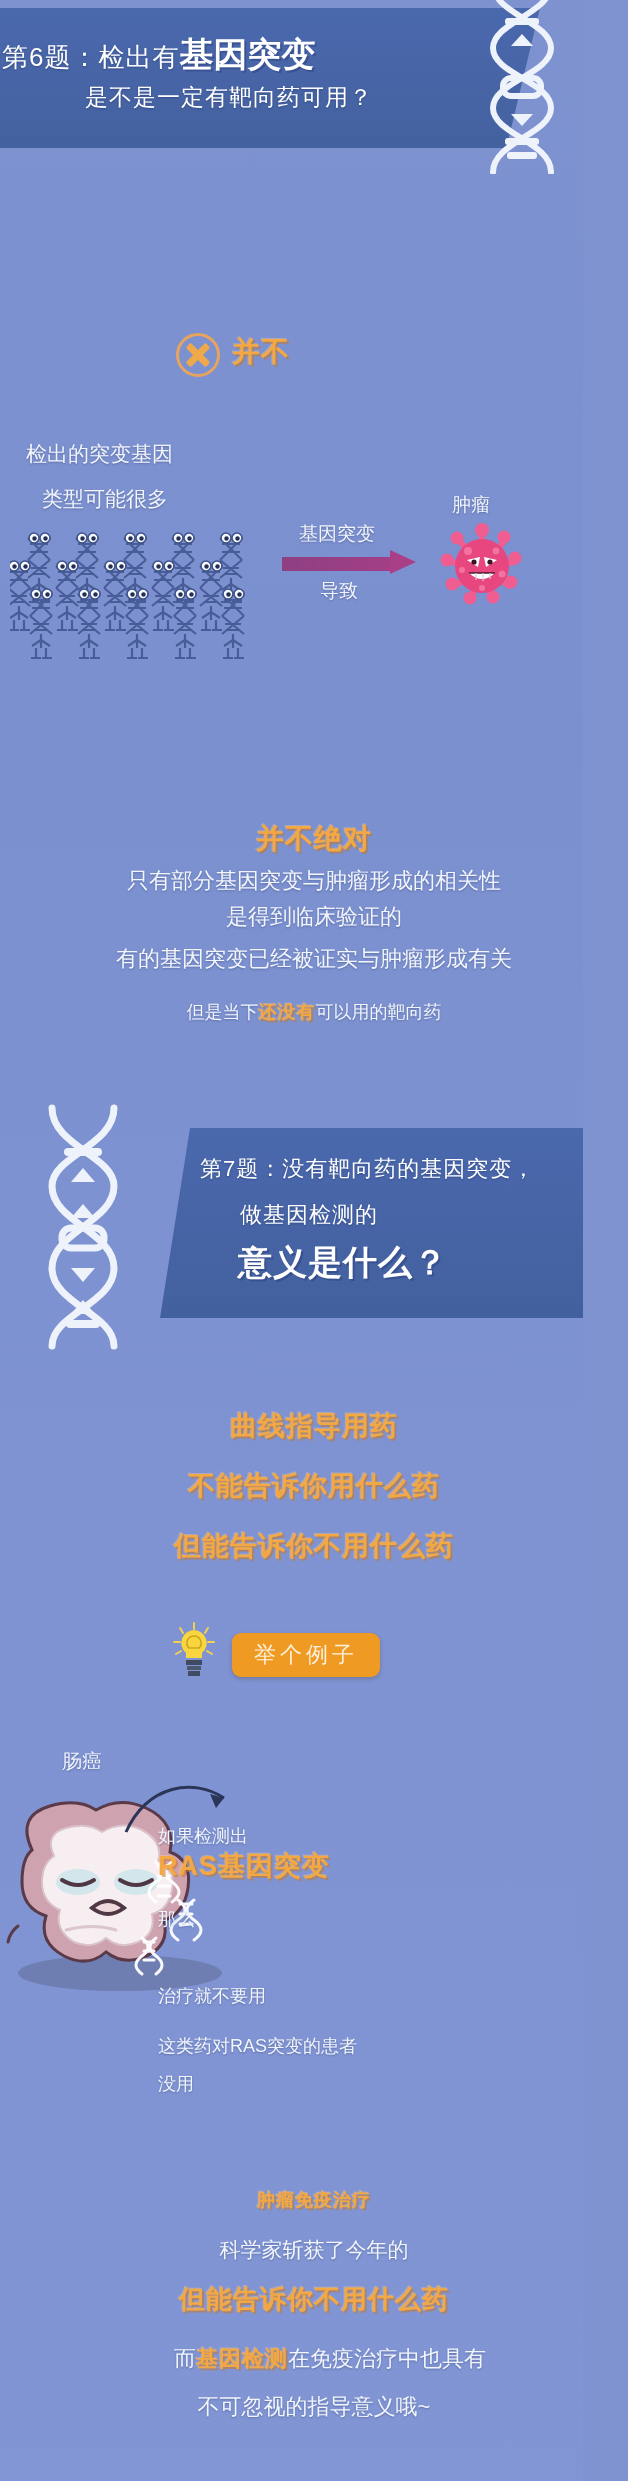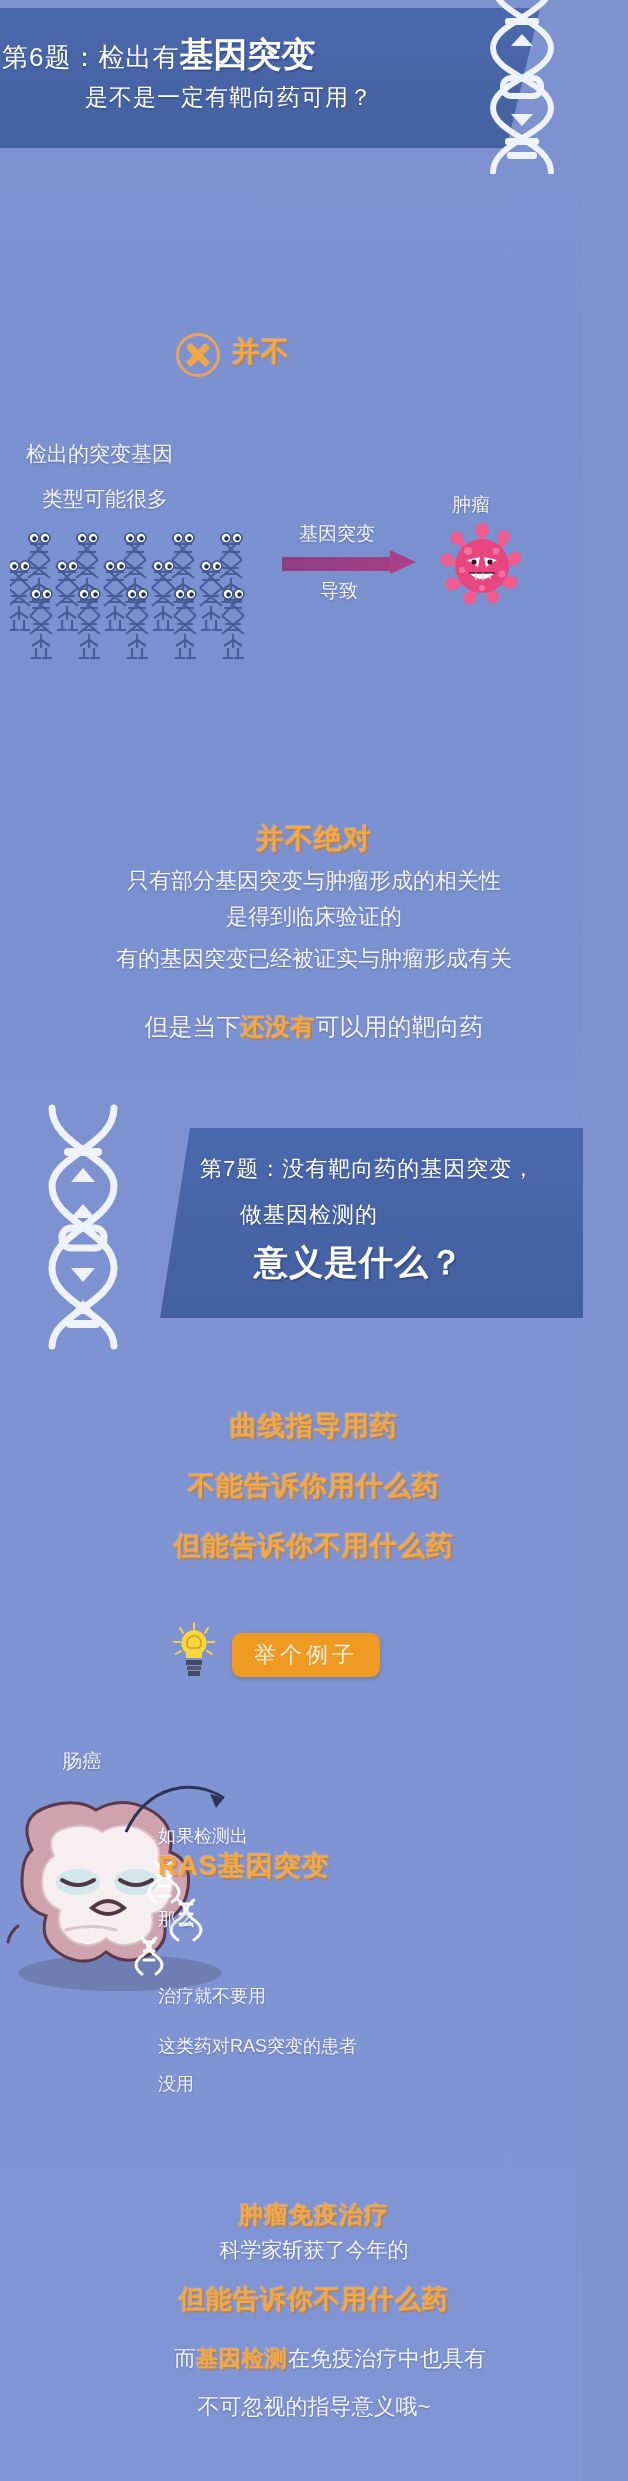--- a/index.html
+++ b/index.html
@@ -54,21 +54,20 @@
   .q7 .l1{
     position:absolute; left:40px; top:26px; font-size:22px;
   }
   .q7 .l2{
     position:absolute; left:80px; top:72px; font-size:22px;
   }
   .q7 .l3{
     position:absolute; left:78px; top:112px;
     font-size:34px; font-weight:bold; letter-spacing:1px;
     text-shadow:2px 2px 0 rgba(40,60,120,.45);
-    margin-left:16px;
   }
 
   
   .dna{position:absolute;}
   .dna.top{right:6px; top:-6px; width:110px; height:180px;}
   .dna.mid{left:24px; top:1104px; width:118px; height:246px;}
 
   
   .t{position:absolute; white-space:nowrap;}
   .white{color:#f2f5fb; text-shadow:0 1px 2px rgba(30,45,95,.35);}
@@ -130,21 +129,21 @@
     position:absolute; left:18px; top:1955px; width:204px; height:36px;
     background:rgba(96,108,150,.55); border-radius:50%;
   }
 
   .curvearrow{position:absolute; left:120px; top:1780px; width:120px; height:60px;}
   .fs18{font-size:18px;margin-top:12px;}
   .fs19{font-size:19px;}
   .fs20{font-size:20px;}
   .fs21{font-size:21px;}
   .fs22{font-size:22px;}
-  .fs24{font-size:24px;margin-top:11px;}
+  .fs24{font-size:18px;}
   .fs26{font-size:26px;}
   .fs27{font-size:27px;}
   .fs28{font-size:28px;}
 </style>
 </head>
 <body>
 
 <div class="page">
 
   <div class="qbanner q6">

